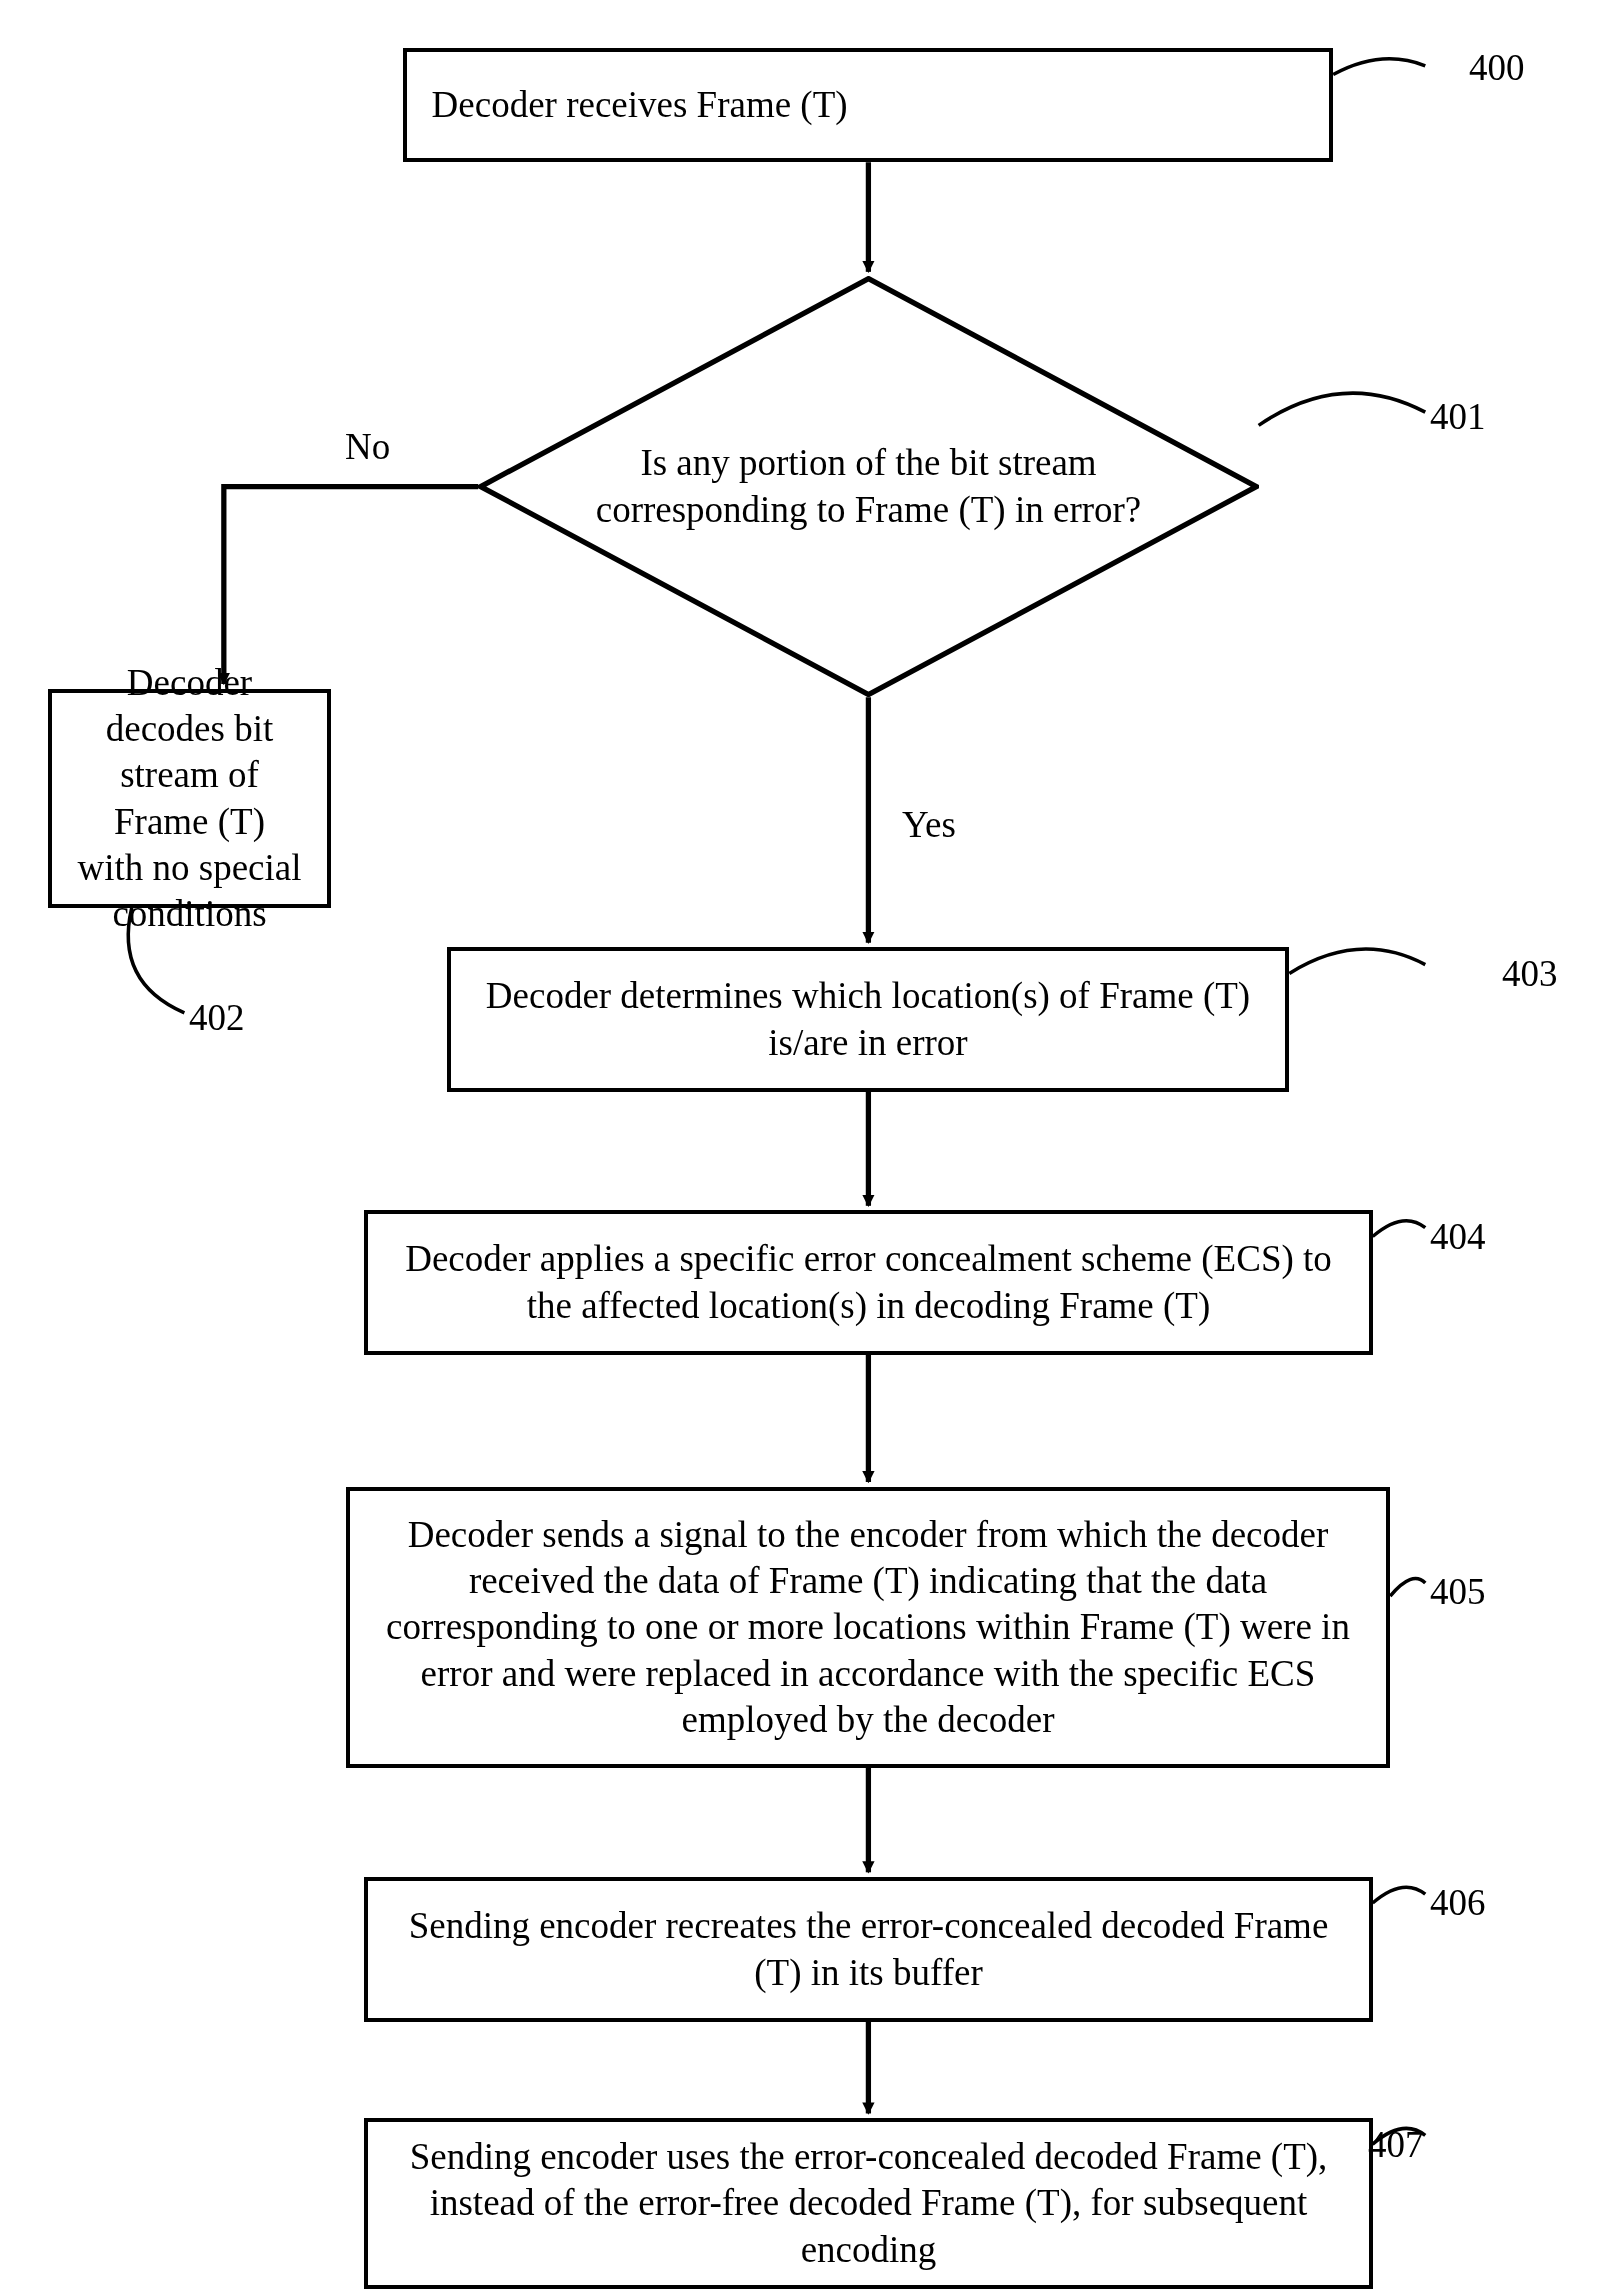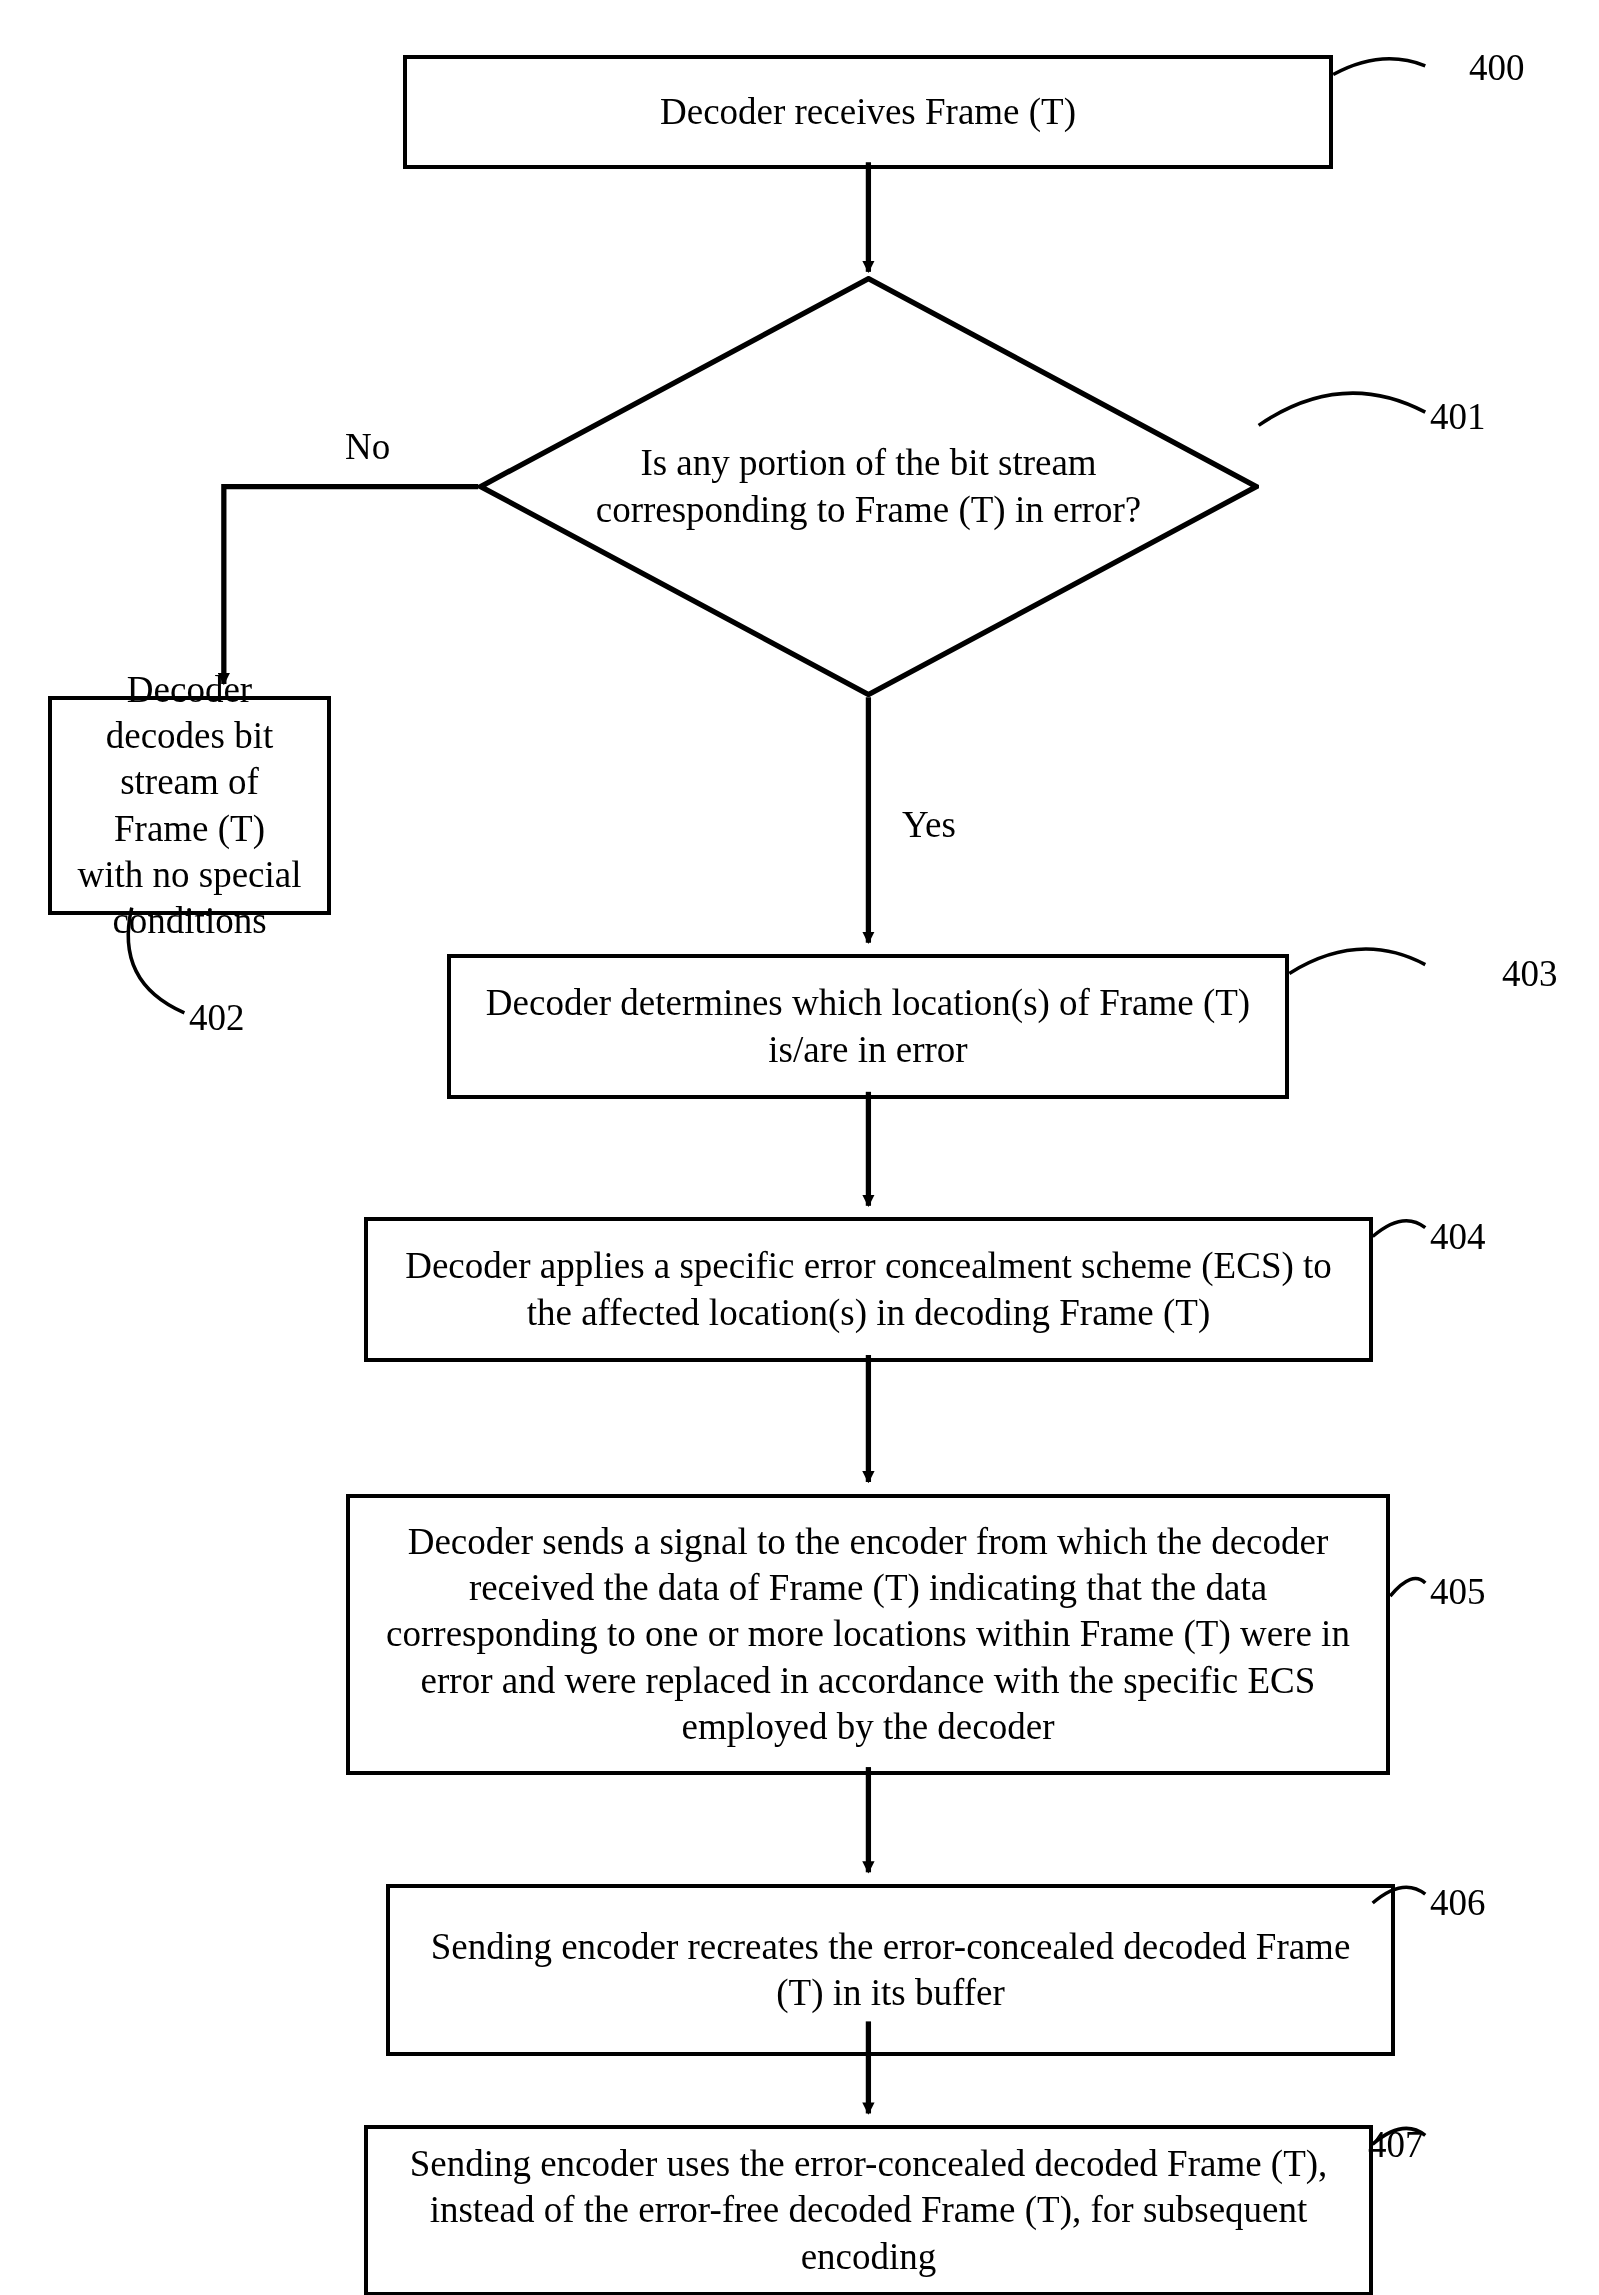--- a/index.html
+++ b/index.html
@@ -9,26 +9,25 @@
     width: 1600px;
     height: 2295px;
     position: relative;
   }
   .box {
     position: absolute;
     border: 4.4px solid #000;
     background: #fff;
     display: flex;
     align-items: center;
-    justify-content: center;
+    justify-content: flex-start;
     text-align: center;
     font-size: 37px;
     line-height: 1.25;
     padding: 16px 24.6px;
-    margin-top: 7px;
   }
   .diamond-wrap {
     position: absolute;
     display: flex;
     align-items: center;
     justify-content: center;
   }
   .diamond {
     position: absolute;
     inset: 0;
@@ -87,21 +86,21 @@
 <div class="box" style="left:364px; top:1210px; width:1009px; height:145px;">
   <span>Decoder applies a specific error concealment scheme (ECS) to the affected location(s) in decoding Frame (T)</span>
 </div>
 <div class="label" style="left:1430px; top:1215px;">404</div>
 
 <div class="box" style="left:346px; top:1487px; width:1044px; height:281px;">
   <span>Decoder sends a signal to the encoder from which the decoder received the data of Frame (T) indicating that the data corresponding to one or more locations within Frame (T) were in error and were replaced in accordance with the specific ECS employed by the decoder</span>
 </div>
 <div class="label" style="left:1430px; top:1570px;">405</div>
 
-<div class="box" style="left:386px; top:1877px; width:1009px; height:172px;">
+<div class="box" style="left:364px; top:1877px; width:1009px; height:145px;">
   <span>Sending encoder recreates the error-concealed decoded Frame (T) in its buffer</span>
 </div>
 <div class="label" style="left:1430px; top:1881px;">406</div>
 
 <div class="box" style="left:364px; top:2118px; width:1009px; height:171px;">
   <span>Sending encoder uses the error-concealed decoded Frame (T), instead of the error-free decoded Frame (T), for subsequent encoding</span>
 </div>
 <div class="label" style="left:1368px; top:2123px;">407</div>
 
 <div class="edge-label" style="left:329px; top:425px;">No</div>

